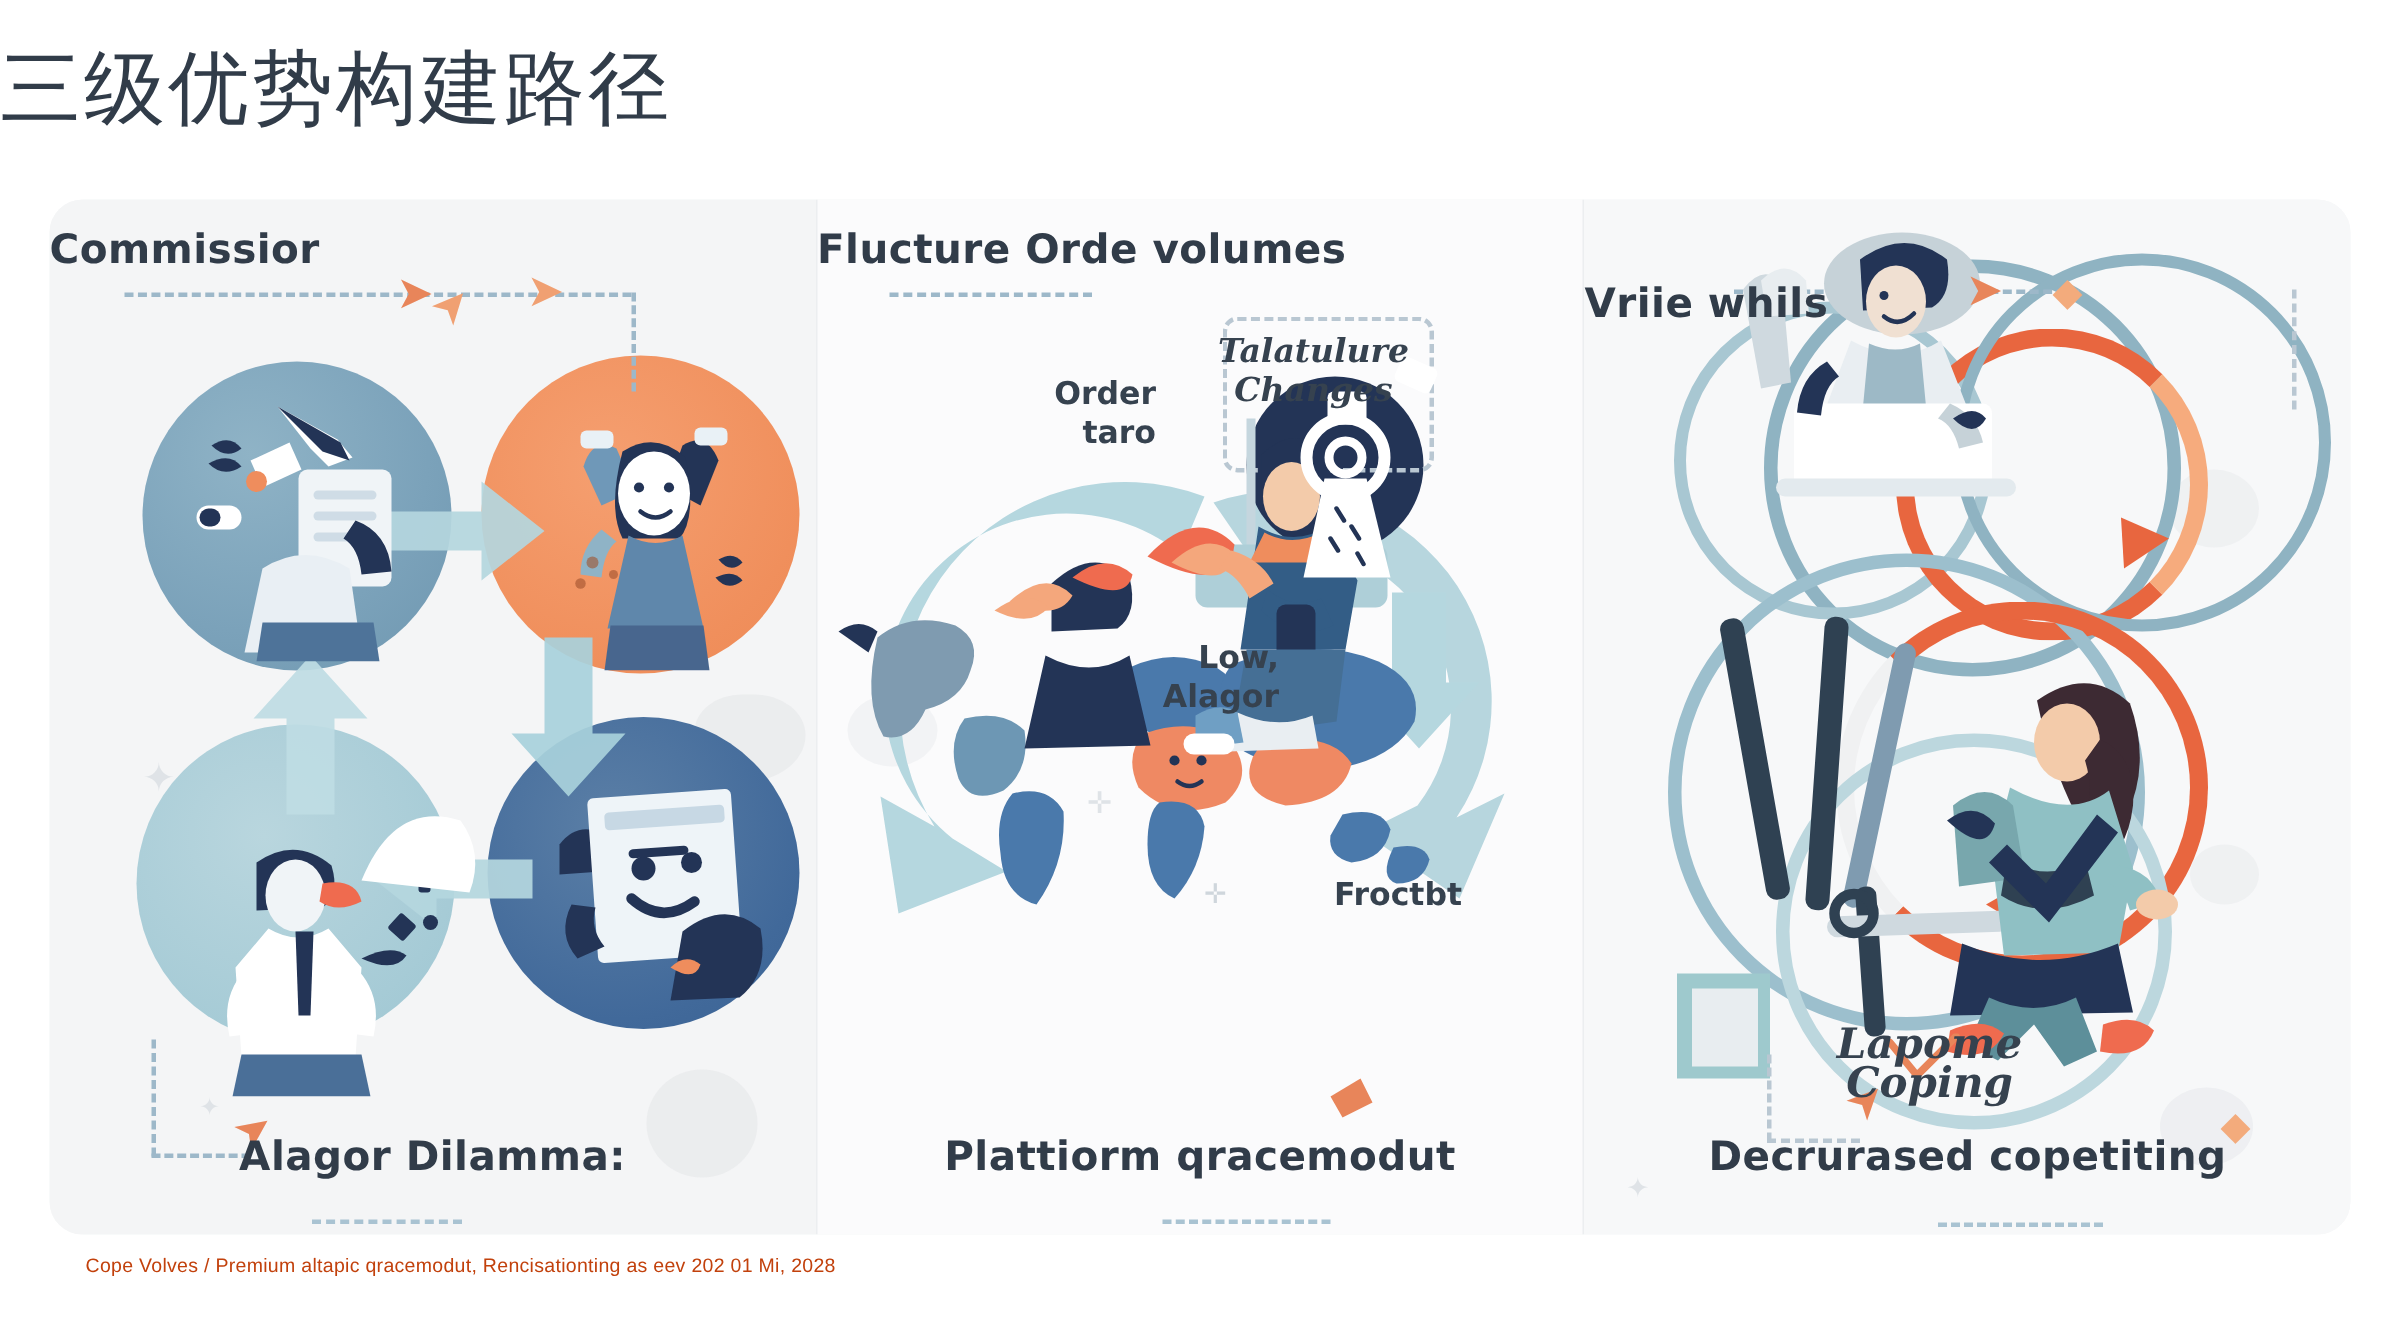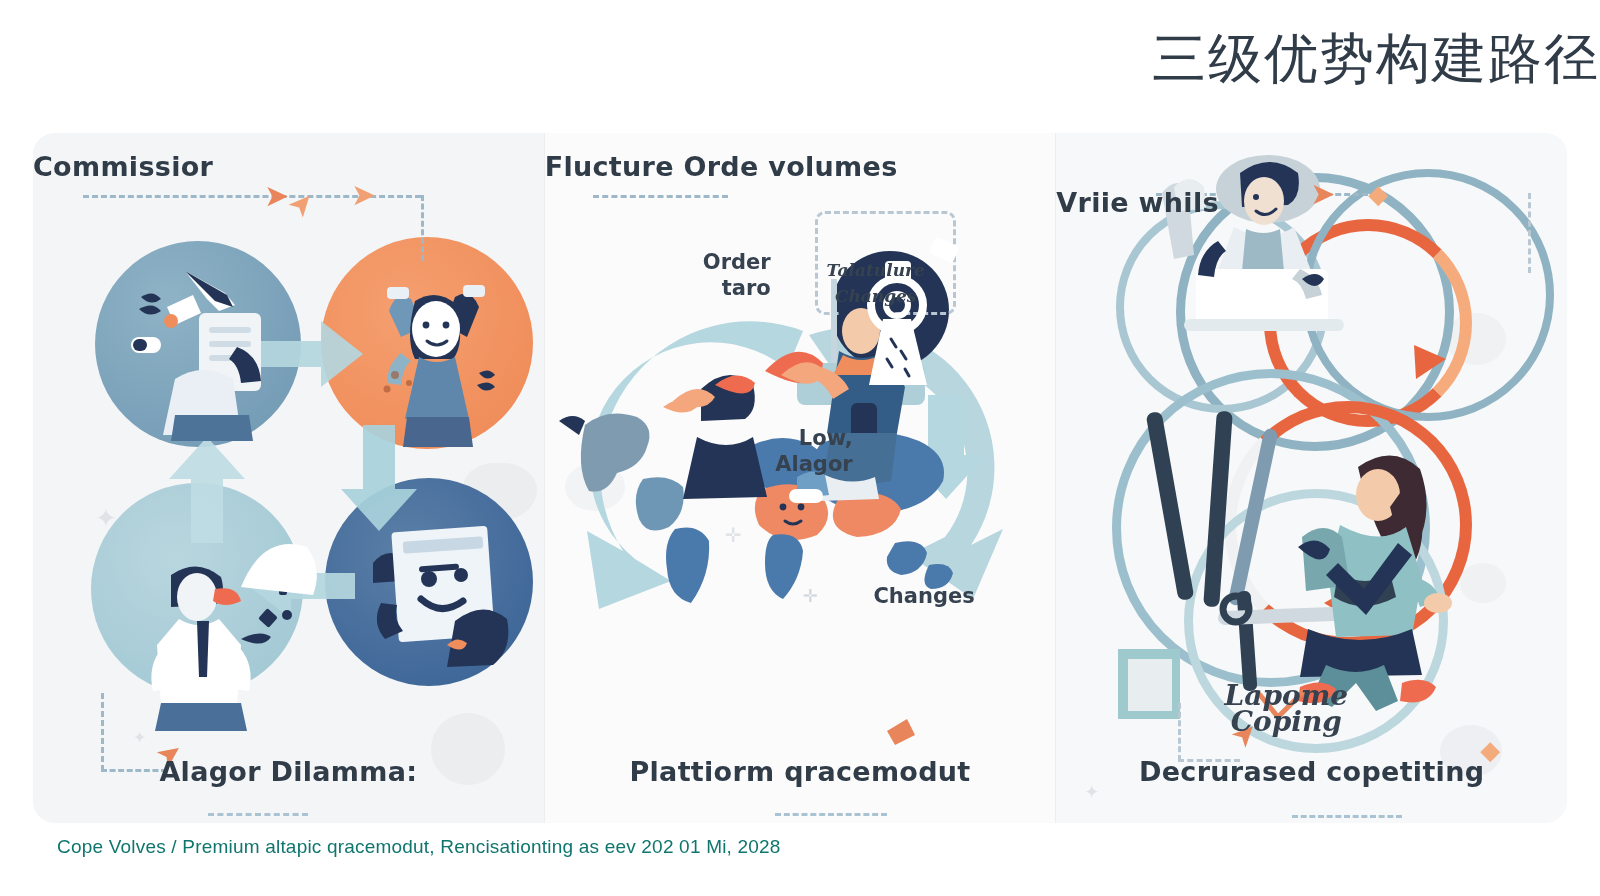--- a/index.html
+++ b/index.html
@@ -21,21 +21,21 @@
     height: 896px;
     background: #ffffff;
   }
 
   
   .page-title {
     position: absolute;
     top: 24px;
     left: 0;
     width: 1600px;
-    text-align: right;
+    text-align: left;
     font-size: 54px;
     line-height: 70px;
     font-weight: 400;
     letter-spacing: 2px;
     color: #313c49;
     font-family: "DejaVu Sans", "Liberation Sans", sans-serif;
   }
 
   
   .panels {
@@ -176,22 +176,22 @@
   .check-mark {
     position: absolute;
     z-index: 7;
   }
 
   
   .footer-caption {
     position: absolute;
     left: 57px;
     top: 836px;
-    font-size: 19px;
-    color: #0f766e;
+    font-size: 13px;
+    color: #c2410c;
     letter-spacing: .2px;
     font-family: "Liberation Sans", sans-serif;
   }
 
   
   .ghost {
     position: absolute;
     background: #e3e5e8;
     border-radius: 50%;
     opacity: .55;
@@ -389,23 +389,23 @@
 
       <svg class="fig" style="left:112px; top:212px; z-index:5;" width="140" height="160" viewBox="0 0 140 160">
         <path d="M44 44 q28 -26 52 -4 q6 24 -8 34 l-44 2 Z" fill="#233456"></path>
         <path d="M58 40 q22 -18 40 -2 q-4 20 -40 2Z" fill="#ef6b4f"></path>
         <path d="M40 92 q30 16 56 0 l14 60 l-84 2 Z" fill="#233456"></path>
         <path d="M16 56 q24 -22 42 -4 q-10 18 -42 4Z" fill="#f4a77c"></path>
         <path d="M6 62 q22 -16 36 -2 q-12 14 -36 2Z" fill="#f4a77c"></path>
       </svg>
 
       <div class="inner-label plain" style="left:130px; top:116px; width:96px;">Order taro</div>
-      <div class="inner-label" style="left:256px; top:88px; width:150px; font-size:17px;margin-top:36px;">Talatulure Changes</div>
+      <div class="inner-label" style="left:256px; top:88px; width:150px; font-size:22px;">Talatulure Changes</div>
       <div class="inner-label plain" style="left:198px; top:292px; width:110px;">Low, Alagor</div>
-      <div class="inner-label plain" style="left:320px; top:450px; width:110px;">Changes</div>
+      <div class="inner-label plain" style="left:320px; top:450px; width:110px;">Froctbt</div>
 
       <div class="dash-line" style="left:230px; top:680px; width:112px; border-color:#a9c3d2;"></div>
       <svg class="fig" style="left:338px; top:582px; z-index:7;" width="36" height="36" viewBox="0 0 36 36">
         <path d="M4 16 L24 4 L32 20 L12 30 Z" fill="#e8855a"></path>
       </svg>
 
       <div class="panel-foot">Plattiorm qracemodut</div>
     </div>
 
     <div class="panel panel-3">

